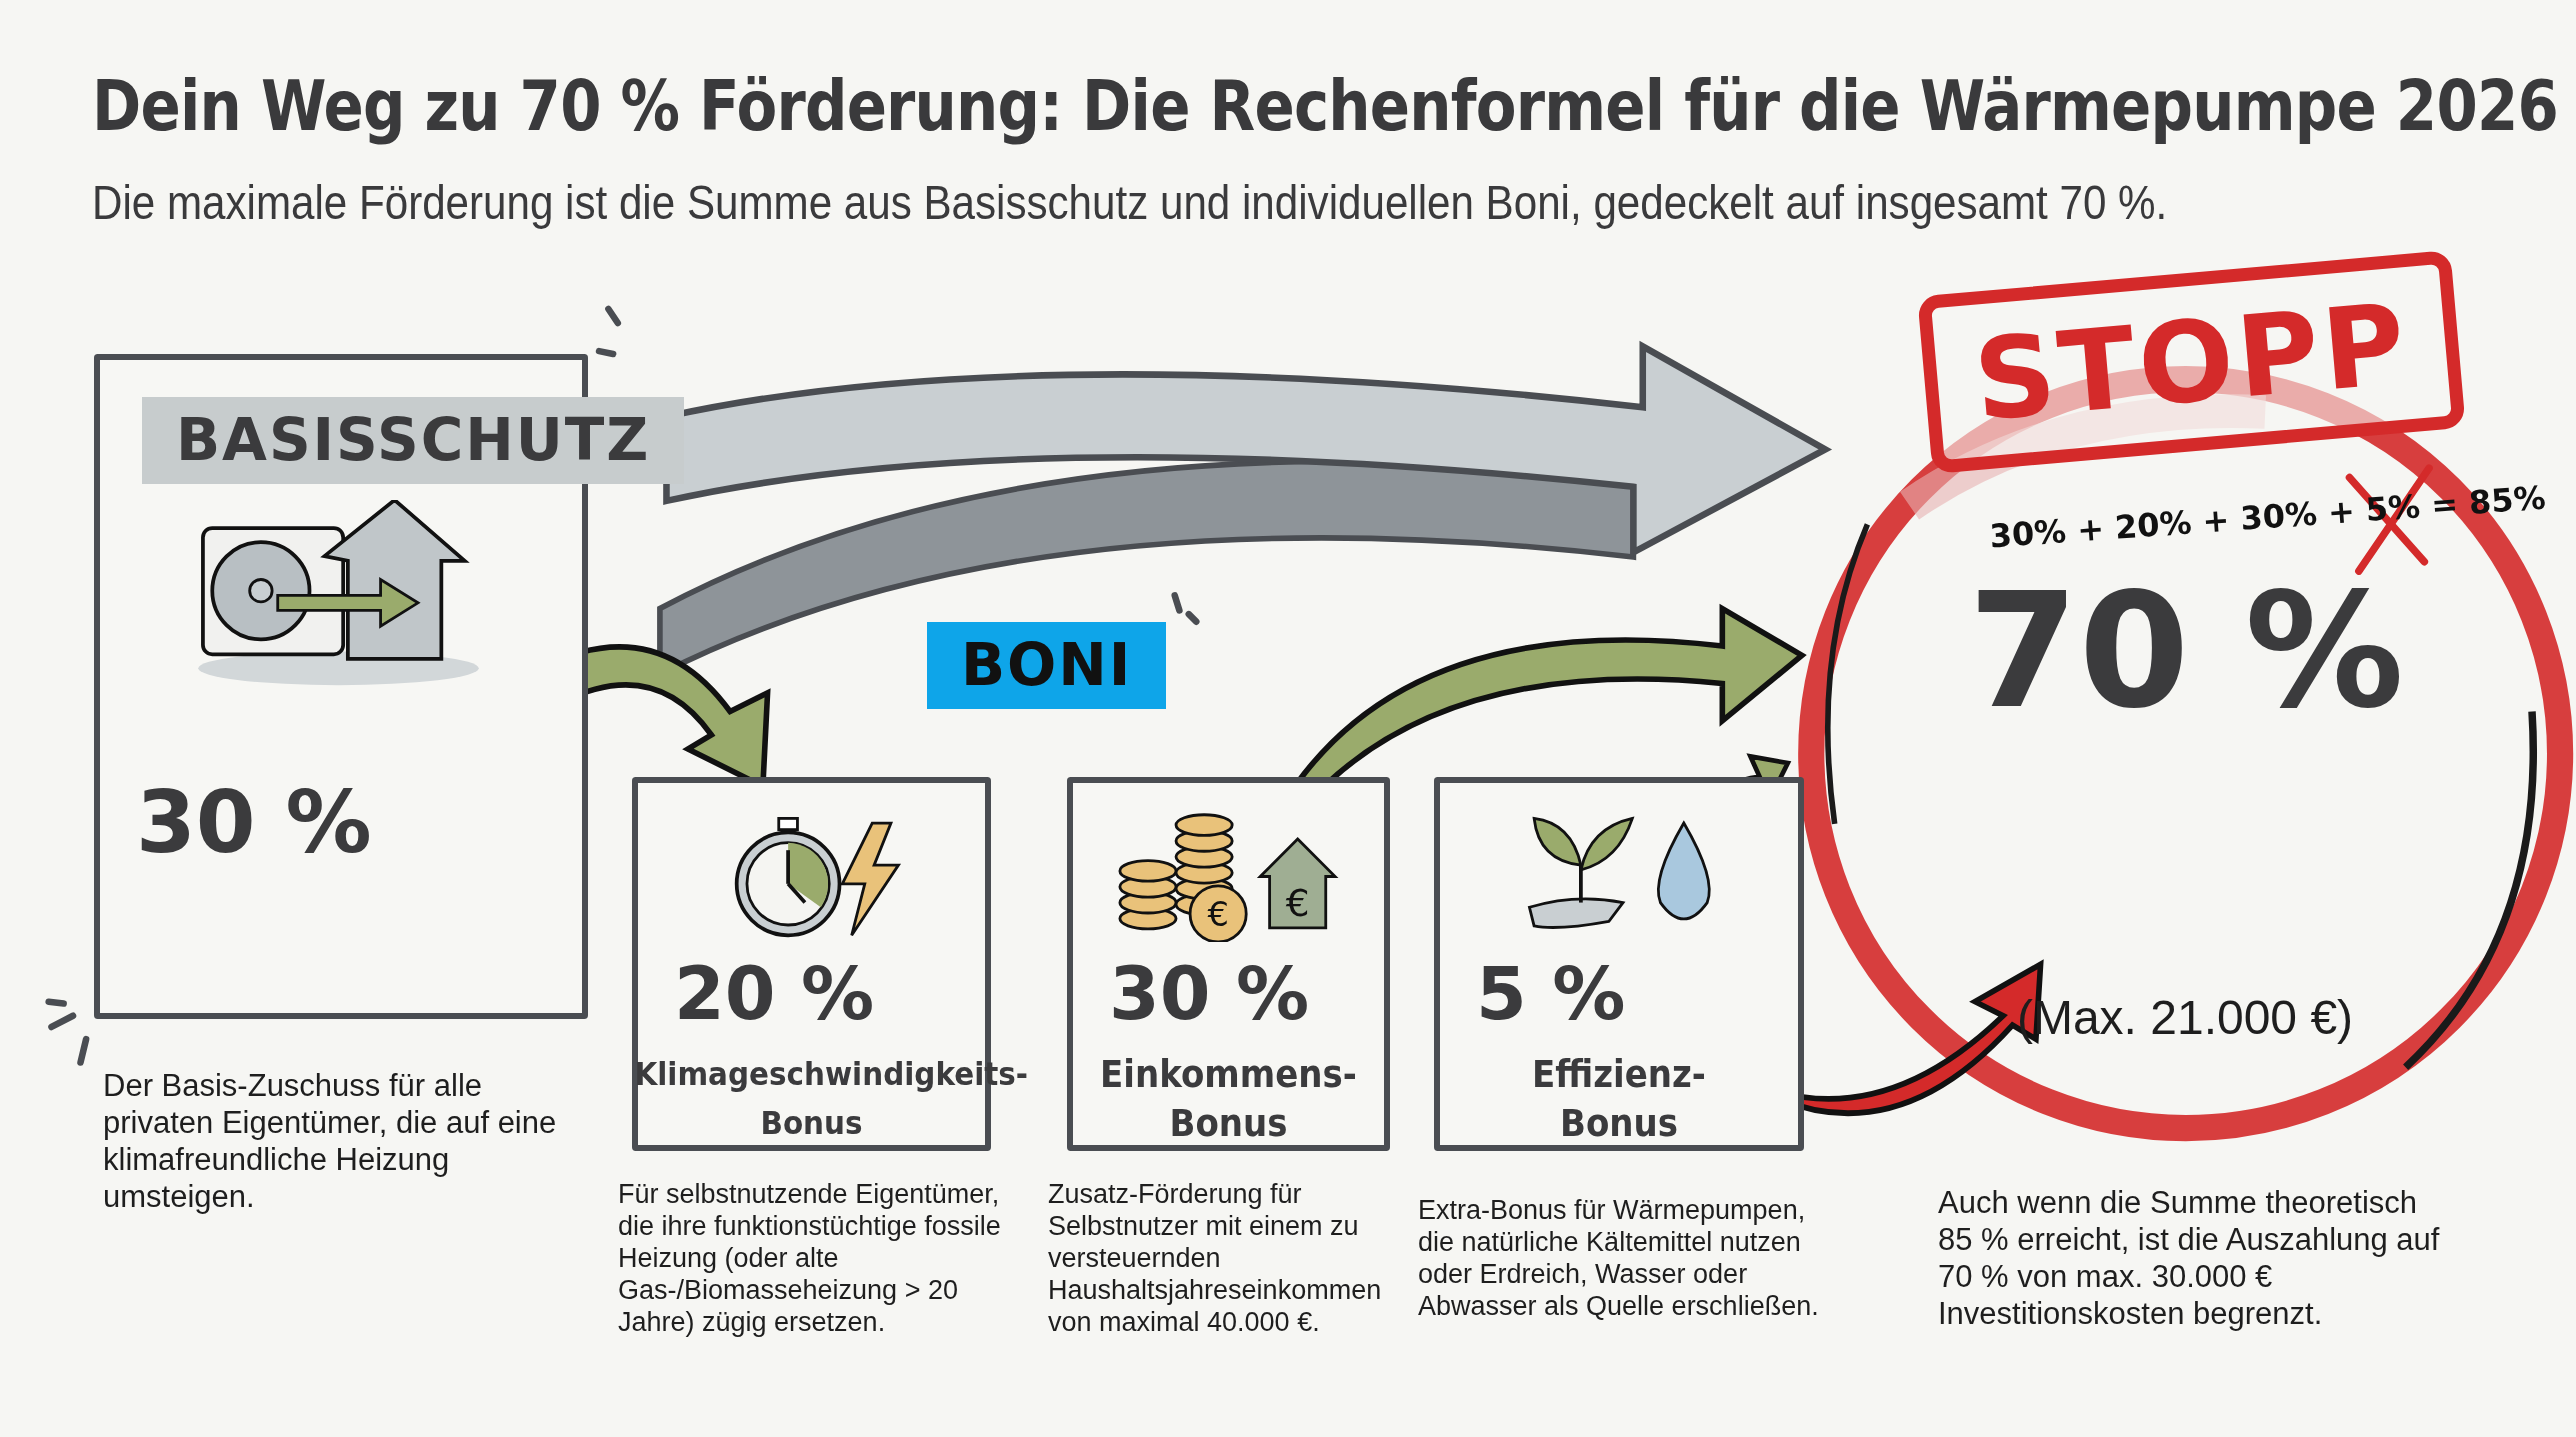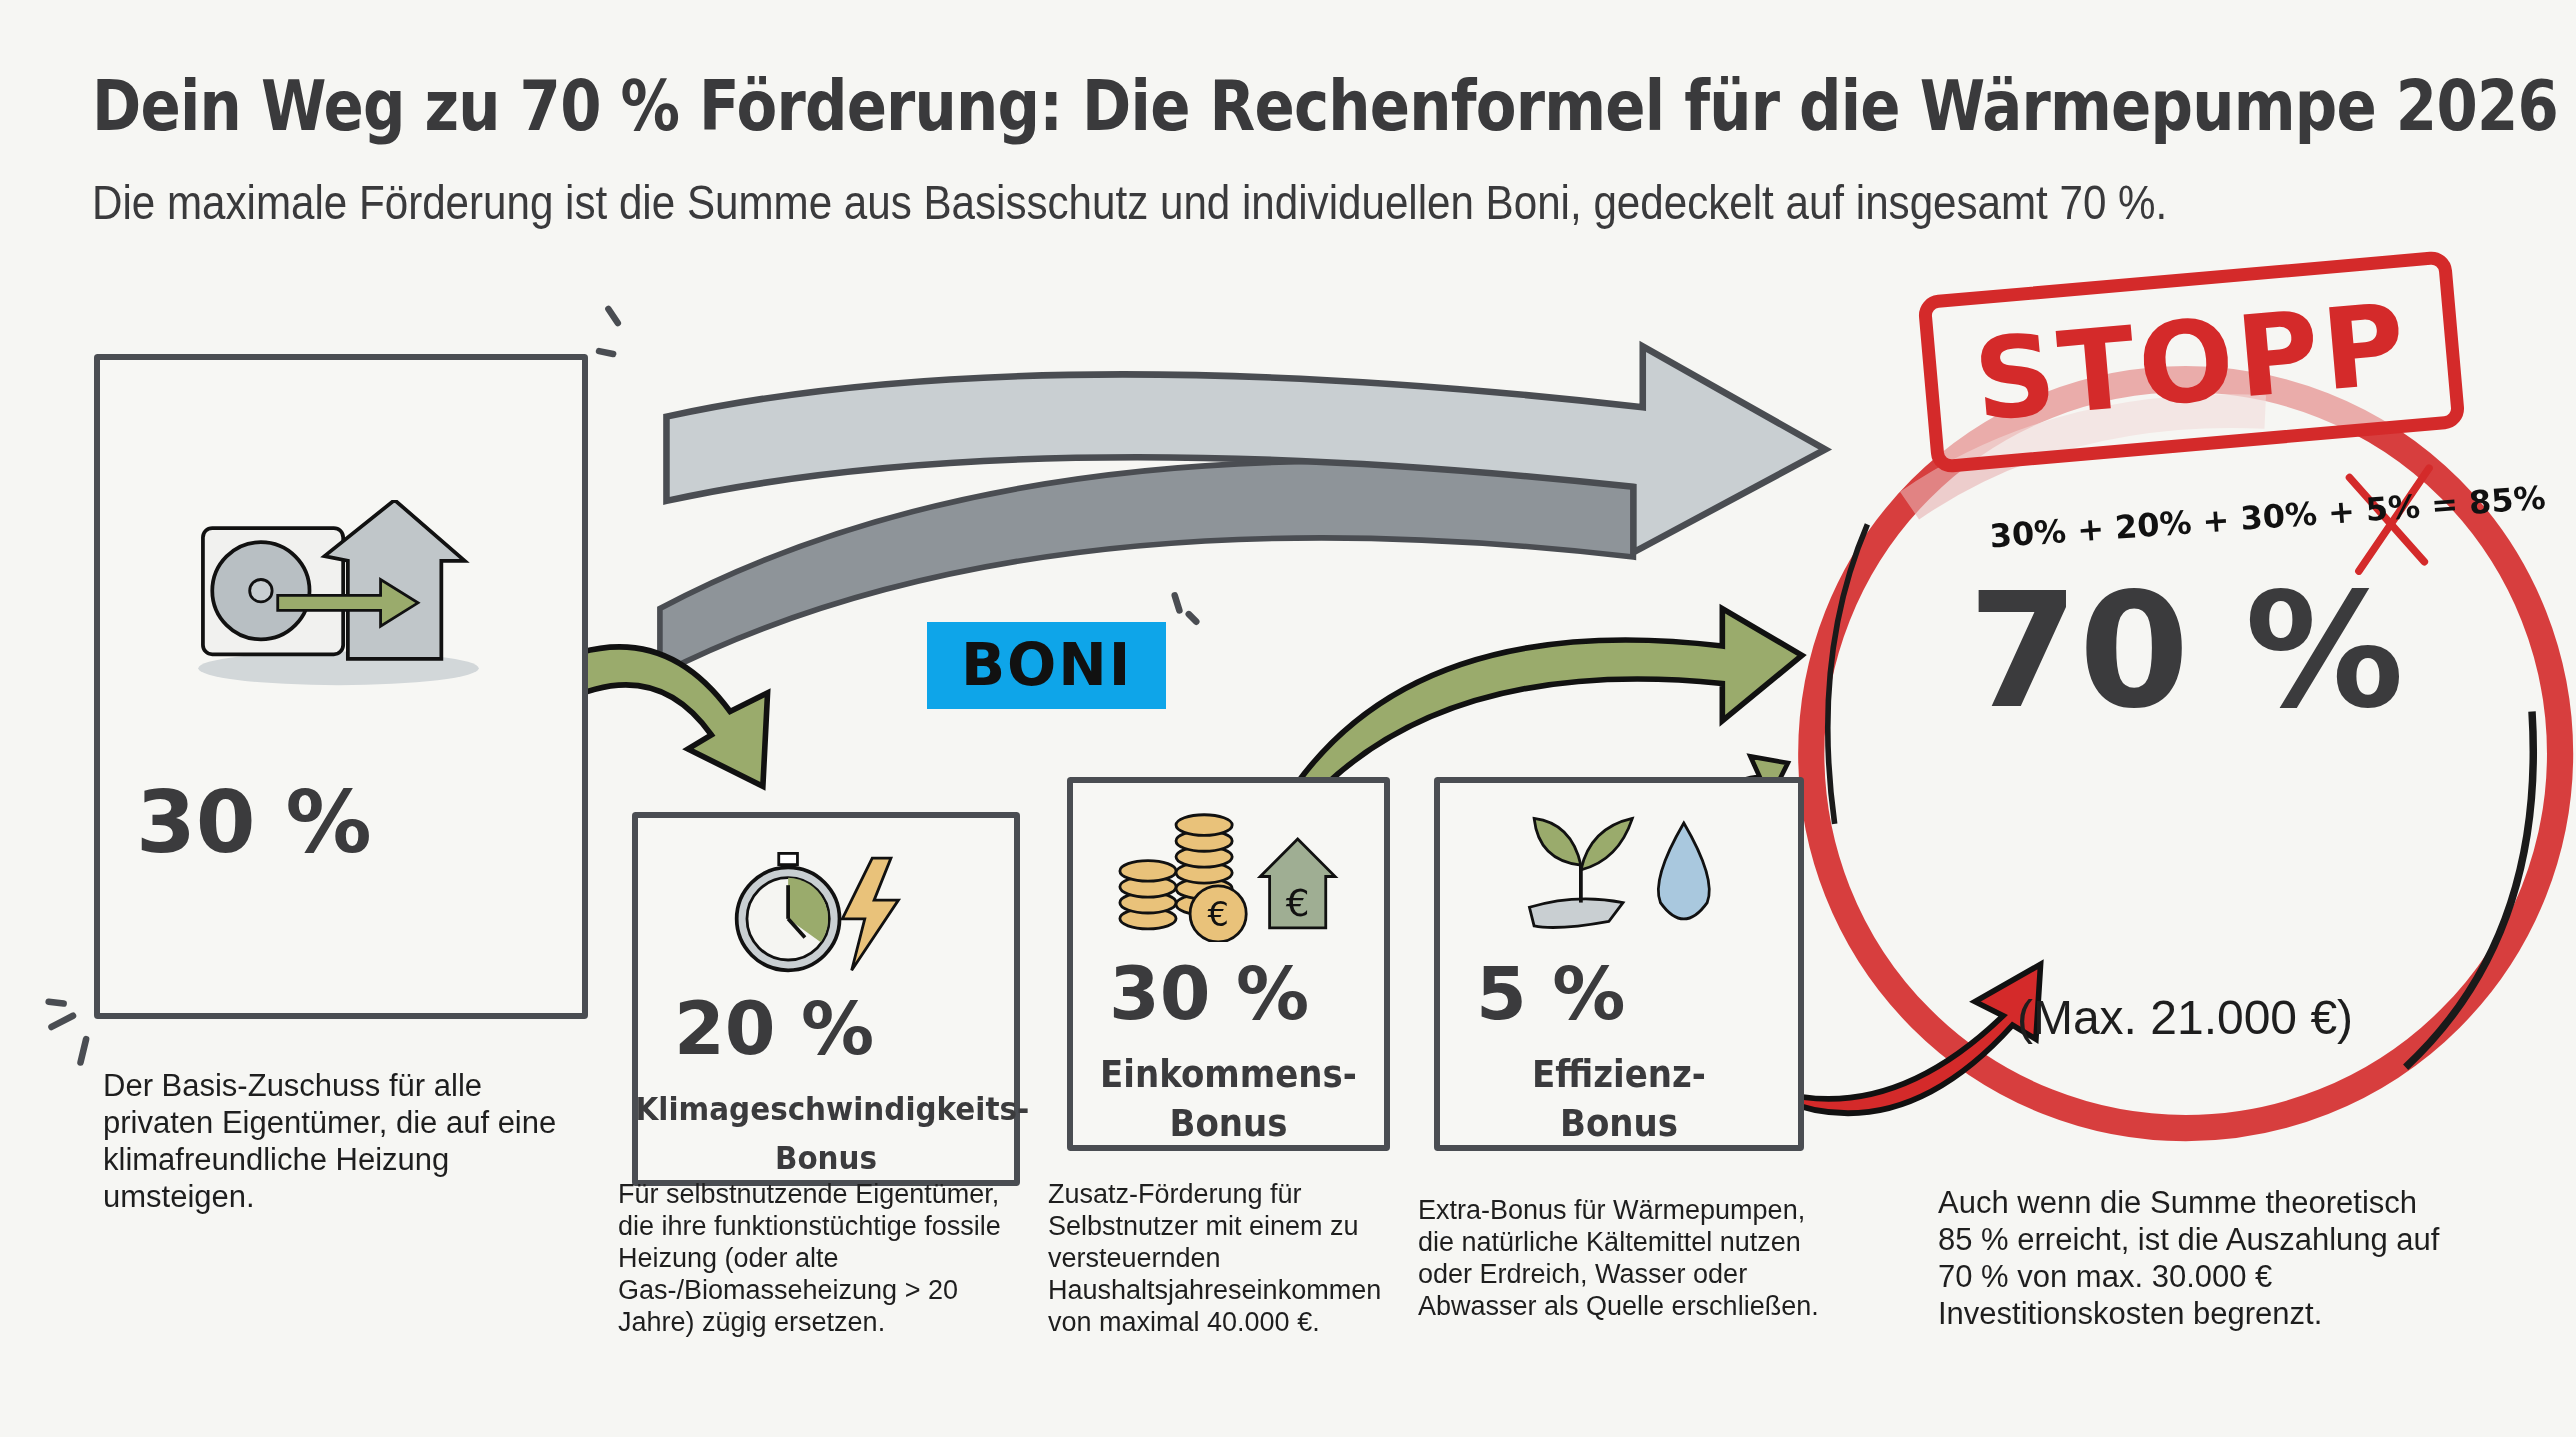--- a/index.html
+++ b/index.html
@@ -61,35 +61,36 @@
     <path d="M1855 1150 Q 2000 1220 2140 1085 L 2110 1070 L 2180 1030 L 2175 1110 L 2150 1095 Q 2010 1250 1855 1150 Z" fill="#d42a2a" stroke="#111" stroke-width="6"></path>
   </g>
 
   <g stroke="#d42a2a" stroke-width="8" stroke-linecap="round">
     <line x1="2510" y1="510" x2="2590" y2="600"></line>
       <line x1="2595" y1="500" x2="2520" y2="610"></line>
   </g>
 </svg>
 
 <div class="abs box" style="left:94px;top:354px;width:494px;height:665px;">
+  <div class="abs tag hand" style="left:42px;top:37px;background:#c7cccd;">BASISSCHUTZ</div>
   <svg class="abs" style="left:84px;top:140px" width="309" height="187" viewBox="0 0 330 200">
     <ellipse cx="165" cy="180" rx="150" ry="18" fill="#d2d7d9"></ellipse>
     <rect x="20" y="30" width="150" height="135" rx="10" fill="#f1f1ef" stroke="#111" stroke-width="4"></rect>
     <circle cx="82" cy="97" r="52" fill="#b8bfc3" stroke="#111" stroke-width="4"></circle>
     <circle cx="82" cy="97" r="12" fill="#c9cfd2" stroke="#111" stroke-width="3"></circle>
     <path d="M150 60 L 225 0 L 300 65 L 275 65 L 275 170 L 175 170 L 175 65 Z" fill="#c0c6c9" stroke="#111" stroke-width="4"></path>
     <path d="M100 102 L 210 102 L 210 85 L 250 110 L 210 135 L 210 118 L 100 118 Z" fill="#9aab6c" stroke="#111" stroke-width="3"></path>
   </svg>
   <div class="abs pct hand" style="left:0;right:0;top:412px;">30 %</div>
 </div>
 <div class="abs desc" style="left:103px;top:1067px;width:468px;font-size:31px;line-height:37px;">Der Basis-Zuschuss für alle privaten Eigentümer, die auf eine klimafreundliche Heizung umsteigen.</div>
 
 <div class="abs tag hand" style="left:927px;top:622px;background:#0ea5e9;color:#111;">BONI</div>
 
-<div class="abs box" style="left:632px;top:812px;width:388px;height:374px;">
+<div class="abs box" style="left:632px;top:777px;width:359px;height:374px;">
   <svg class="abs" style="left:94px;top:26px" width="187" height="131" viewBox="0 0 200 140">
     <circle cx="60" cy="80" r="55" fill="#c9cfd2" stroke="#111" stroke-width="4"></circle>
     <circle cx="60" cy="80" r="44" fill="#f5f5f2" stroke="#111" stroke-width="3"></circle>
     <path d="M60 80 L60 36 A44 44 0 0 1 95 105 Z" fill="#9aab6c"></path>
     <line x1="60" y1="80" x2="60" y2="44" stroke="#111" stroke-width="4"></line>
       <line x1="60" y1="80" x2="78" y2="100" stroke="#111" stroke-width="4"></line>
     <rect x="50" y="10" width="20" height="12" fill="#fff" stroke="#111" stroke-width="3"></rect>
     <path d="M150 15 L 118 80 L 142 80 L 128 135 L 178 60 L 152 60 L 170 15 Z" fill="#e9c27a" stroke="#111" stroke-width="3"></path>
   </svg>
   <div class="abs pct hand" style="left:0;right:0;top:168px;font-size:73px;">20 %</div>

